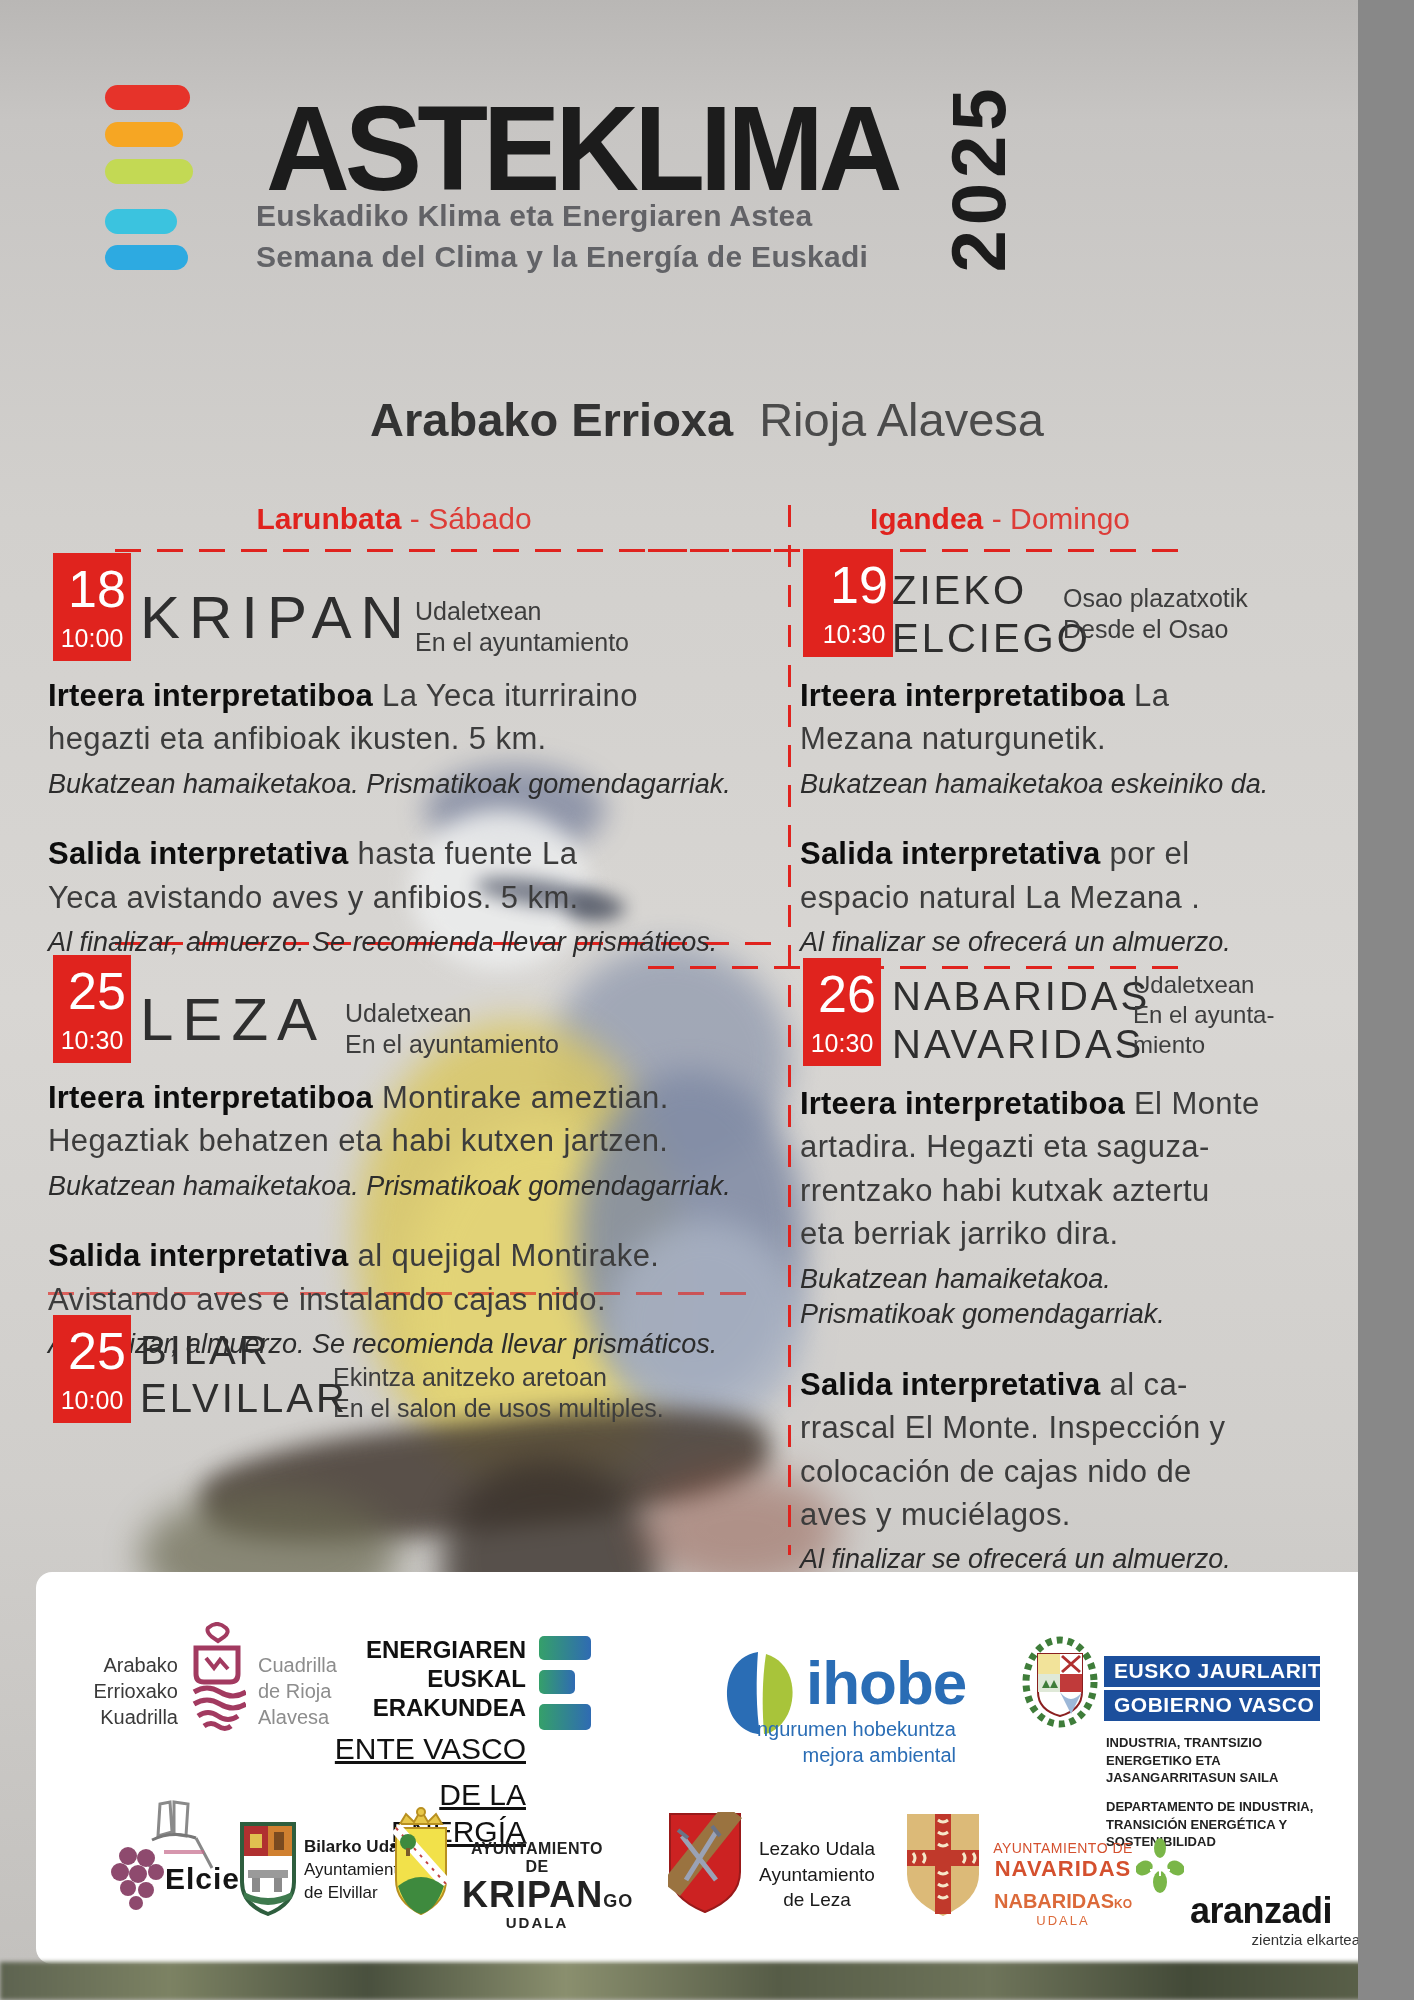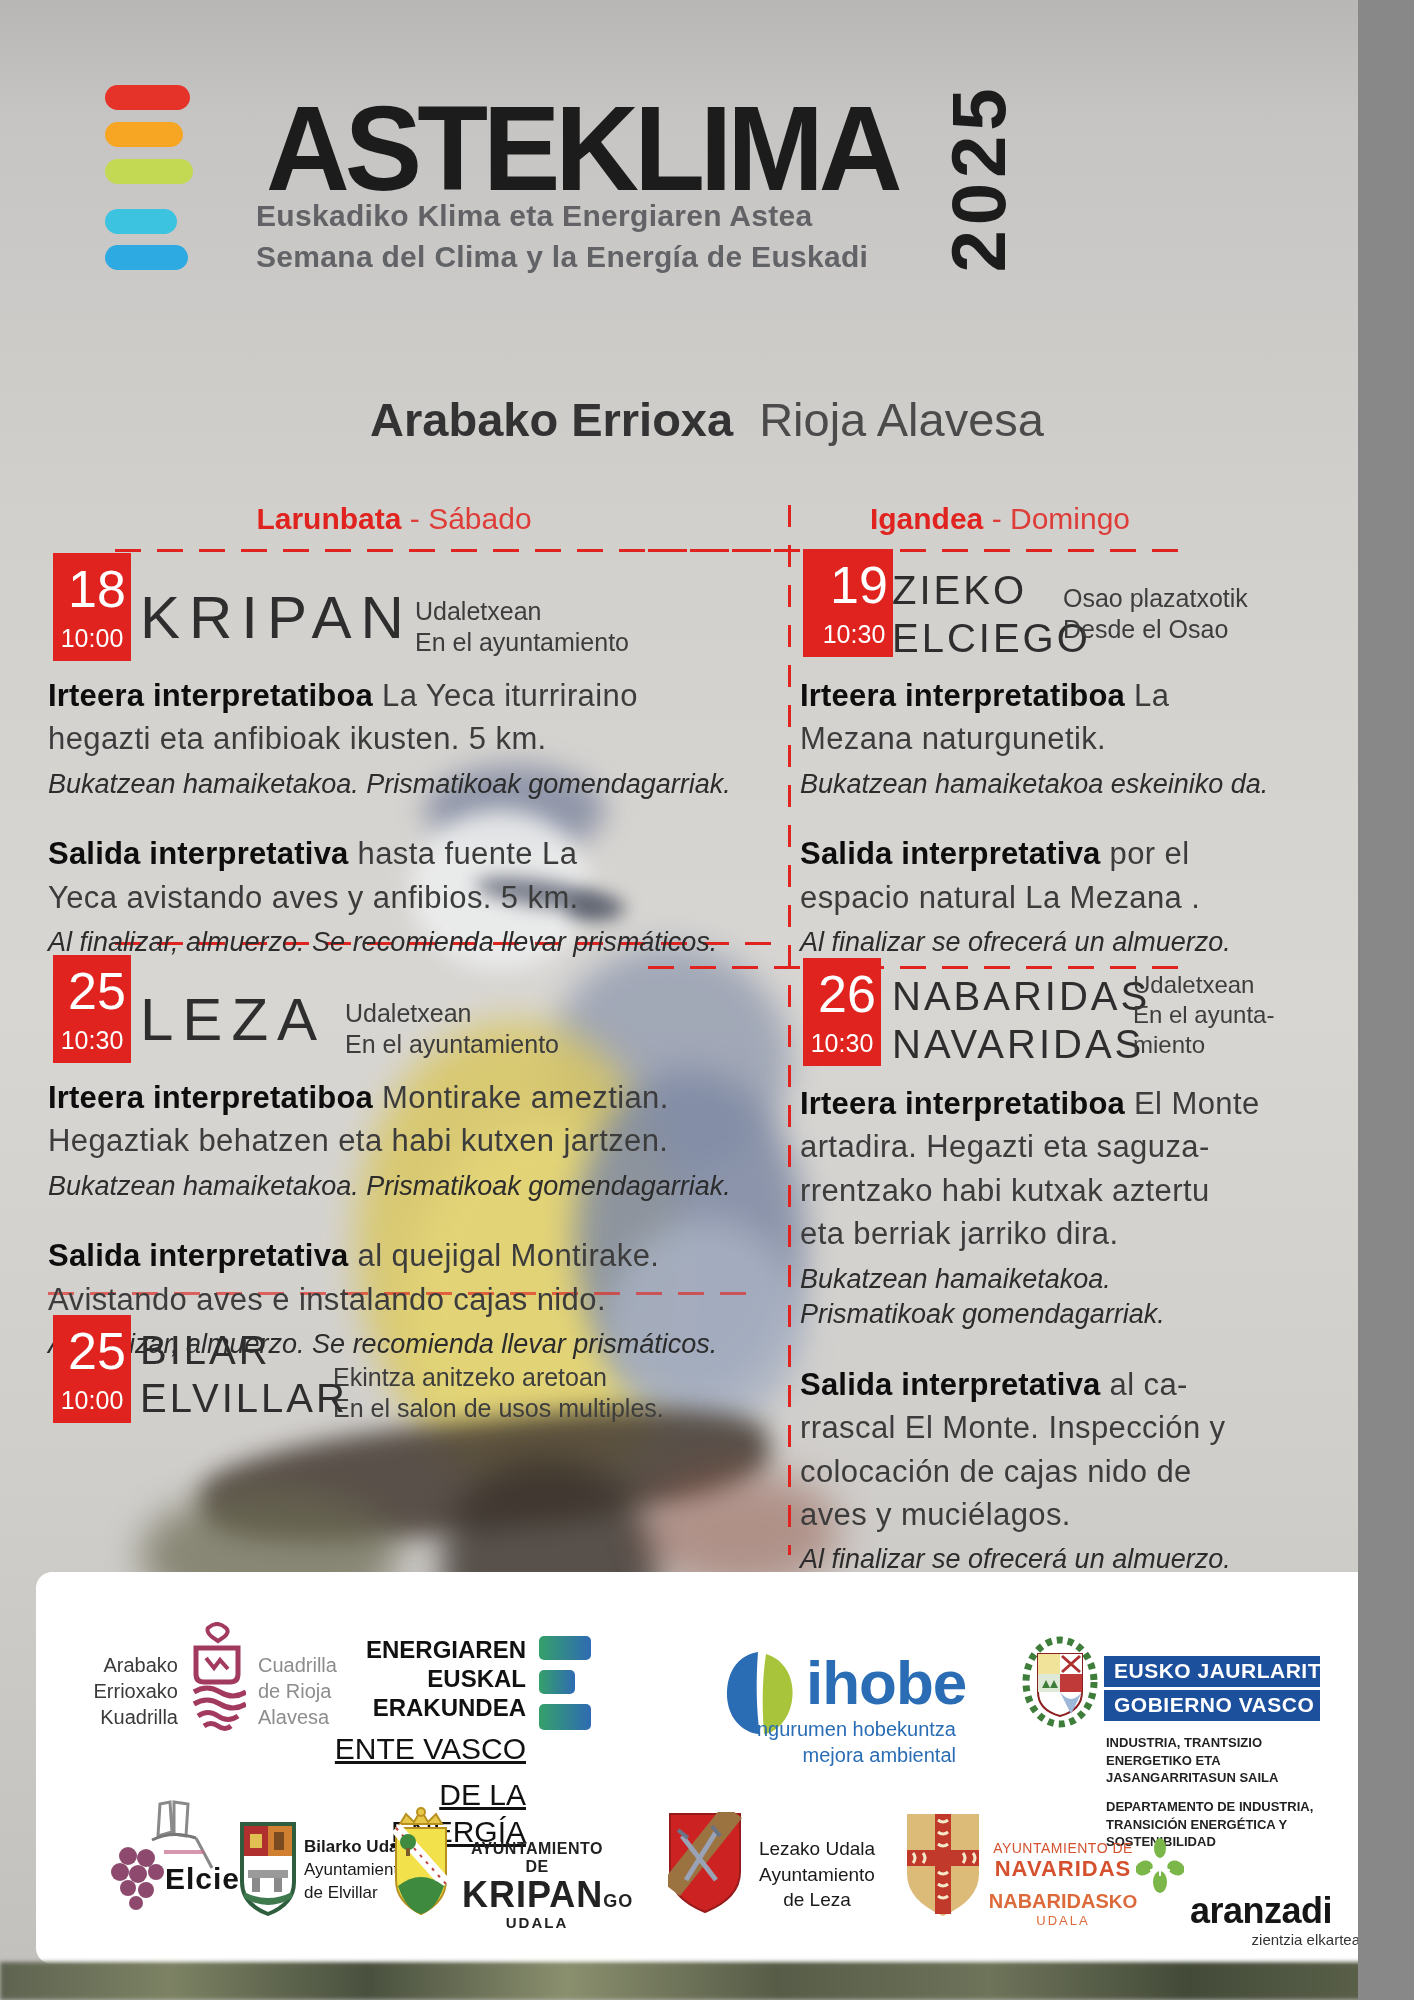--- a/index.html
+++ b/index.html
@@ -53,21 +53,21 @@
   .serif{font-family:Liberation Sans, sans-serif;font-size:19px;}
   .kripan-txt{text-align:center;color:#222;}
   .kripan-txt .l1{font-size:16px;font-weight:bold;letter-spacing:.5px;}
   .kripan-txt .nm{font-size:36px;font-weight:bold;letter-spacing:1px;line-height:1.05;}
   .kripan-txt .go{font-size:18px;font-weight:bold;}
   .kripan-txt .l3{font-size:15px;font-weight:bold;letter-spacing:2px;}
   .nava-txt{text-align:center;color:#d4502e;}
   .nava-txt .l1{font-size:14px;letter-spacing:.5px;}
   .nava-txt .l2{font-size:22px;font-weight:bold;letter-spacing:1px;}
   .nava-txt .l3{font-size:20px;font-weight:bold;margin-top:8px;color:#dc6a3a;}
-  .nava-txt .ko{font-size:19px;}
+  .nava-txt .ko{font-size:12px;}
   .nava-txt .l4{font-size:13px;letter-spacing:2px;color:#dc6a3a;}
   .aranzadi-name{font-size:36px;font-weight:bold;color:#151515;letter-spacing:-.5px;line-height:1;}
   .aranzadi-tag{font-size:15px;color:#333;text-align:right;margin-top:2px;}
   .elciego-name{font-size:30px;font-weight:bold;color:#141414;letter-spacing:1px;}
   .bottom-strip{left:0;top:1962px;width:1414px;height:38px;
     background:linear-gradient(90deg,#5d6350 0%,#7c8263 12%,#49503e 26%,#8a8f6e 40%,#565c47 55%,#6e745a 70%,#434a38 84%,#60664e 100%);
     filter:blur(2px);}
 </style>
 </head>
 <body>

